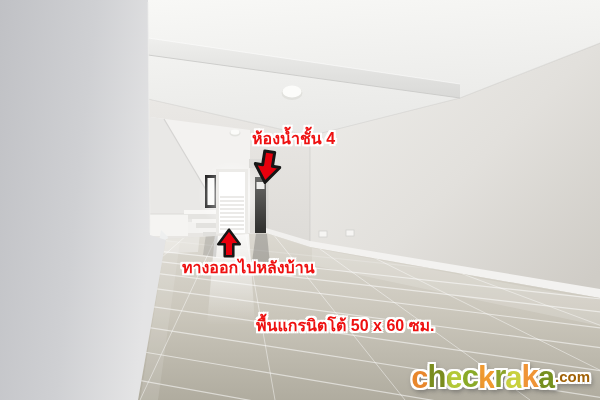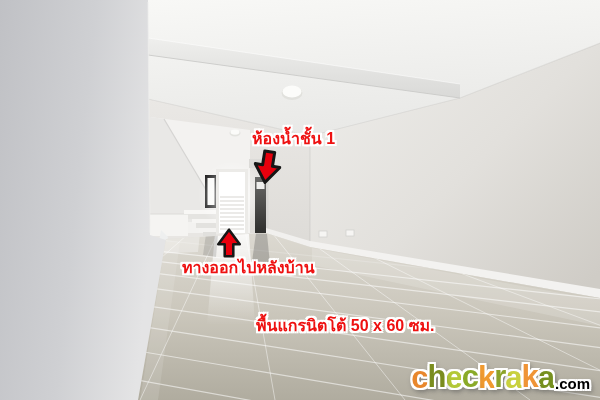--- a/index.html
+++ b/index.html
@@ -17,21 +17,21 @@
     line-height:1.25;
     white-space:nowrap;
     text-shadow:
       -2px -2px 0 #fff, 2px -2px 0 #fff, -2px 2px 0 #fff, 2px 2px 0 #fff,
       -2px 0 0 #fff, 2px 0 0 #fff, 0 -2px 0 #fff, 0 2px 0 #fff,
       0 0 3px #fff;
   }
   .arrow-wrap{position:absolute;}
   .watermark{
     position:absolute;right:10px;bottom:7px;
-    display:flex;align-items:flex-end;
+    display:flex;align-items:center;
     text-shadow:
       -2px -2px 0 #fff, 2px -2px 0 #fff, -2px 2px 0 #fff, 2px 2px 0 #fff,
       -2px 0 0 #fff, 2px 0 0 #fff, 0 -2px 0 #fff, 0 2px 0 #fff,
       2px 3px 4px rgba(80,80,80,0.45);
     filter:drop-shadow(1px 2px 2px rgba(90,90,90,0.35));
   }
   .watermark .letters{font-size:31px;font-weight:bold;letter-spacing:-1px;line-height:1;}
   .watermark .letters span{display:inline-block;}
   .watermark .letters span:nth-child(even){transform:translateY(-1px);}
   .watermark .suffix{font-size:15px;font-weight:bold;line-height:1;margin:0 0 2px 1px;}
@@ -209,36 +209,36 @@
         <polygon points="215,233 249,233 255,325 207,325" fill="url(#gDoorGlow)"></polygon>
         <polygon points="256,233 267,234 270,264 252,262" fill="rgba(70,70,68,0.28)"></polygon>
         <polygon points="206,234 218,234 216,257 203,255" fill="rgba(90,90,88,0.2)"></polygon>
         <polygon points="150,236 200,233 198,252 150,254" fill="rgba(255,255,255,0.35)"></polygon>
         <polygon points="312,248 600,300 600,326 312,265" fill="rgba(255,255,255,0.16)"></polygon>
         <polygon points="166,240 180,242 158,400 140,400" fill="rgba(255,255,255,0.12)"></polygon>
       </g>
     </g>
   </svg>
 
-  <div class="annotation" style="left:252px;top:129px;">ห้องน้ำชั้น 1</div>
+  <div class="annotation" style="left:252px;top:129px;">ห้องน้ำชั้น 4</div>
 
   <div class="arrow-wrap" style="left:253px;top:149px;transform:rotate(9deg);">
     <svg width="28" height="36" viewBox="0 0 28 35">
       <polygon points="9,2 19,2 19,16 26.5,16 14,33 1.5,16 9,16" stroke="#161616" stroke-width="3" stroke-linejoin="round" fill="#e8000d"></polygon>
     </svg>
   </div>
 
   <div class="arrow-wrap" style="left:216px;top:228px;">
     <svg width="26" height="30" viewBox="0 0 28 35">
       <polygon points="9,33 19,33 19,19 26.5,19 14,2 1.5,19 9,19" stroke="#161616" stroke-width="3" stroke-linejoin="round" fill="#e8000d"></polygon>
     </svg>
   </div>
 
   <div class="annotation" style="left:182px;top:258px;">ทางออกไปหลังบ้าน</div>
 
   <div class="annotation" style="left:256px;top:316px;">พื้นแกรนิตโต้ 50 x 60 ซม.</div>
 
   <div class="watermark">
     <div class="letters"><span style="color: rgb(232, 135, 44);">c</span><span style="color: rgb(122, 140, 30);">h</span><span style="color: rgb(179, 200, 56);">e</span><span style="color: rgb(138, 170, 40);">c</span><span style="color: rgb(240, 154, 48);">k</span><span style="color: rgb(140, 163, 42);">r</span><span style="color: rgb(201, 209, 62);">a</span><span style="color: rgb(239, 148, 54);">k</span><span style="color: rgb(118, 144, 31);">a</span></div>
-    <div class="suffix" style="color: #000000;">.com</div>
+    <div class="suffix" style="color: #a16207;">.com</div>
   </div>
 
 </div>
 
 </body></html>

